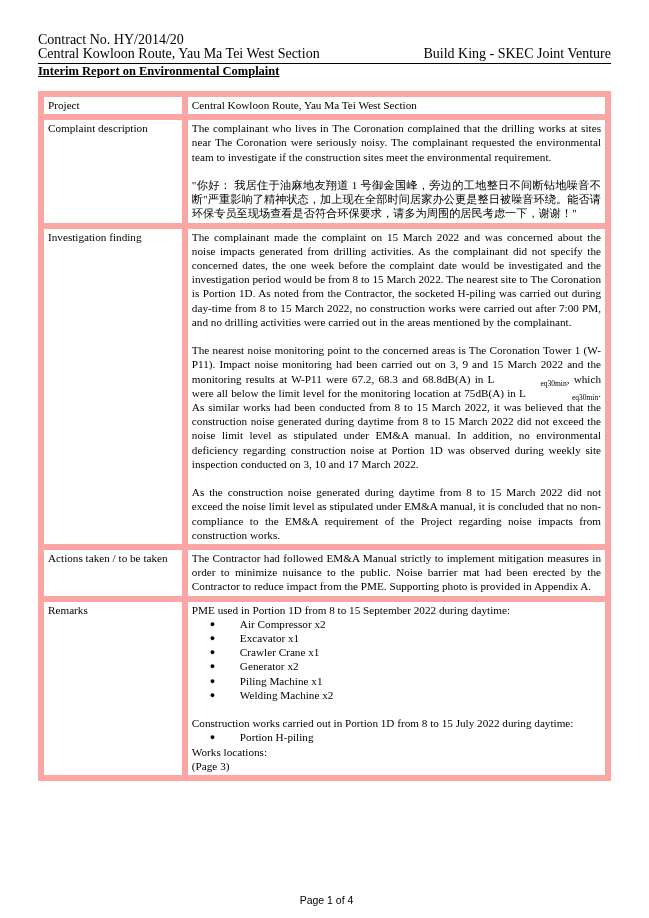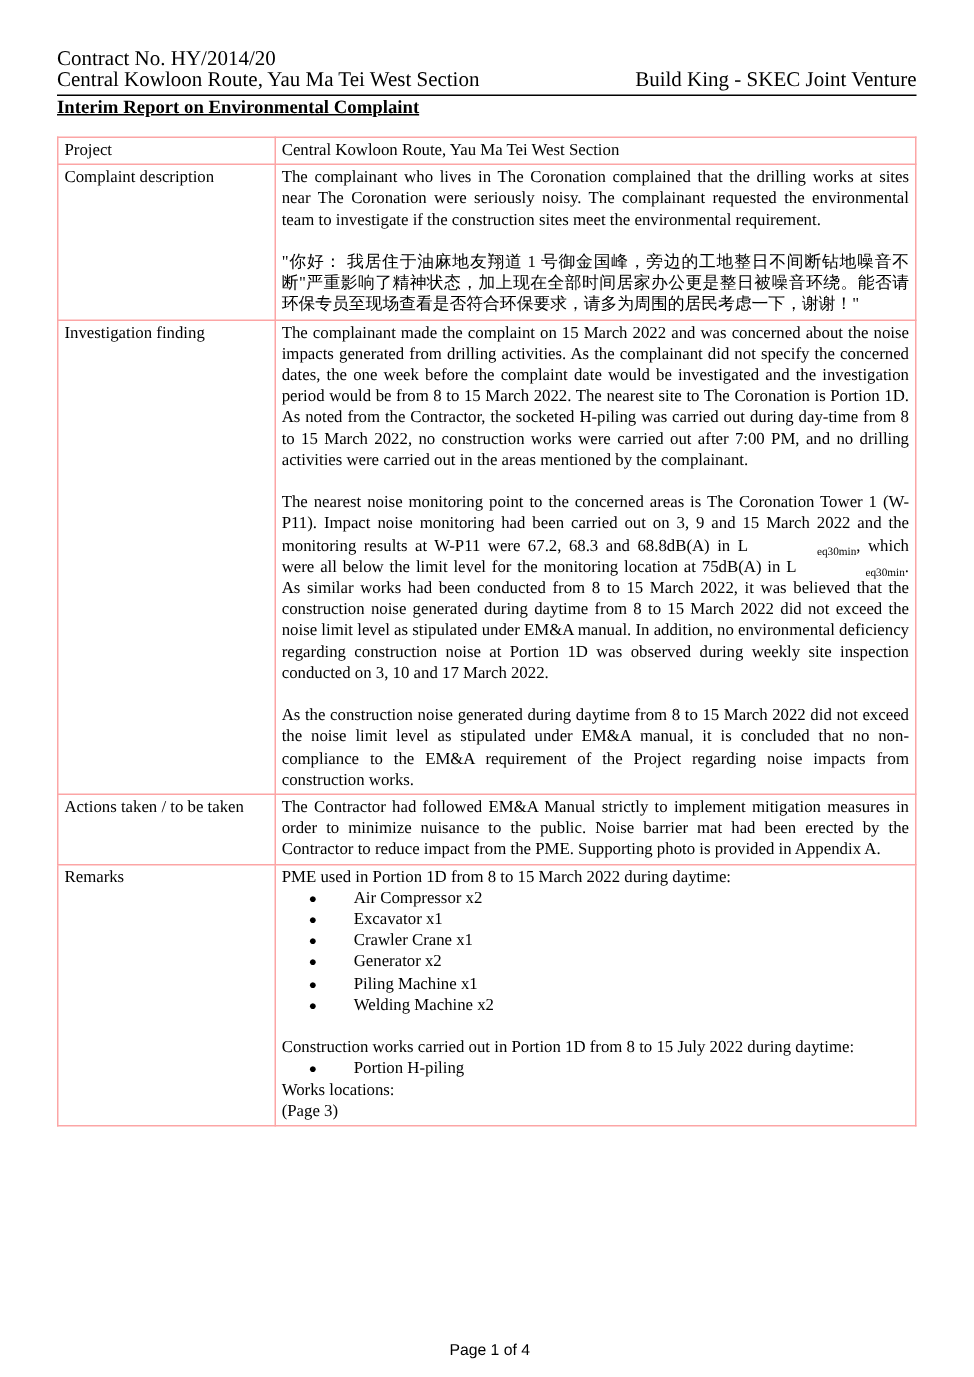--- a/index.html
+++ b/index.html
@@ -29,21 +29,21 @@
     text-decoration: underline;
   }
   table.report {
     margin-top: 12px;
     width: 573px;
     border-collapse: collapse;
     font-size: 11.2px;
     line-height: 14.2px;
   }
   table.report td {
-    border: 1px solid #fca5a5;
+    border: 6px solid #fca5a5;
     vertical-align: top;
     padding: 1px 4px 2px 4px;
   }
   td.lbl { width: 145px; }
   td.val { width: 428px; text-align: justify; }
   .para { margin-top: 14.2px; }
   .para:first-child, .nospace { margin-top: 0; }
   sub.subscript { font-size: 7.5px; line-height: 0; margin-left: 46px; }
   .bullet-row { display: flex; padding-left: 18px; }
   .bullet-glyph {
@@ -101,21 +101,21 @@
       </tr>
 
       <tr>
         <td class="lbl">Actions taken / to be taken</td>
         <td class="val">The Contractor had followed EM&amp;A Manual strictly to implement mitigation measures in order to minimize nuisance to the public. Noise barrier mat had been erected by the Contractor to reduce impact from the PME. Supporting photo is provided in Appendix A.</td>
       </tr>
 
       <tr>
         <td class="lbl">Remarks</td>
         <td class="val">
-          <p class="nospace">PME used in Portion 1D from 8 to 15 March 2022 during daytime:</p>
+          <p class="nospace">PME used in Portion 1D from 8 to 15 September 2022 during daytime:</p>
 
           <div class="bullet-row">
             <span class="bullet-glyph">●</span>
             <span>Air Compressor x2</span>
           </div>
           <div class="bullet-row">
             <span class="bullet-glyph">●</span>
             <span>Excavator x1</span>
           </div>
           <div class="bullet-row">

